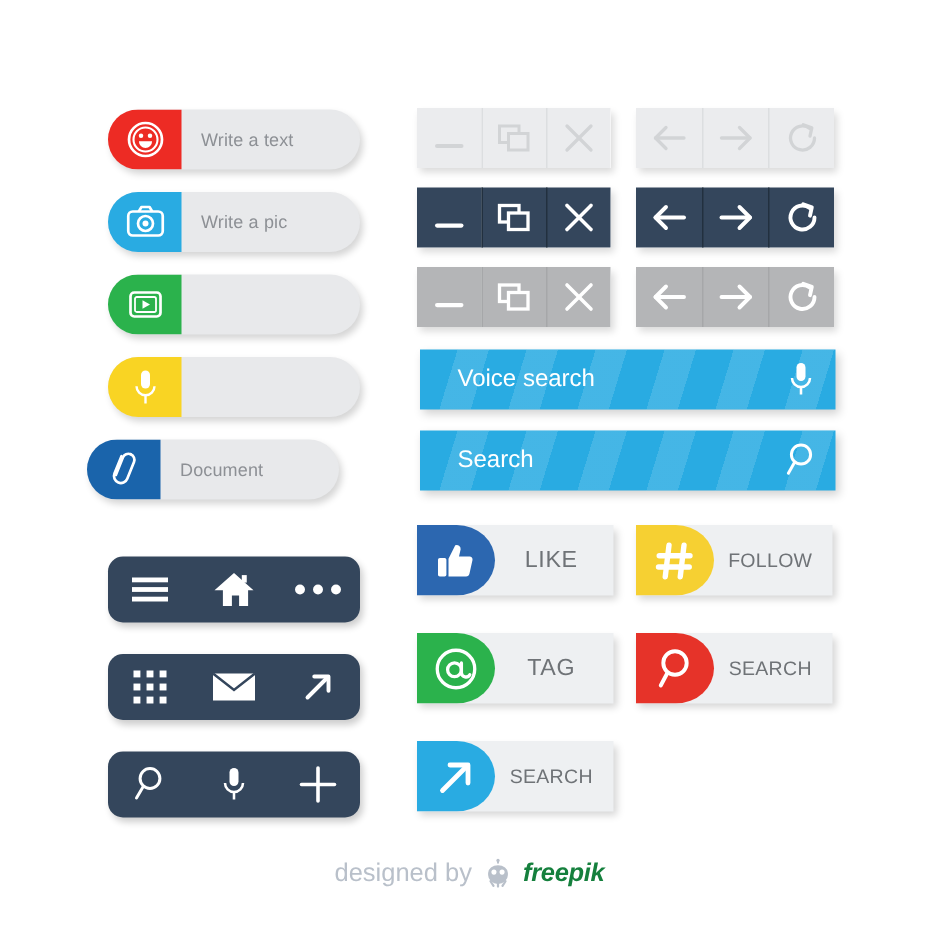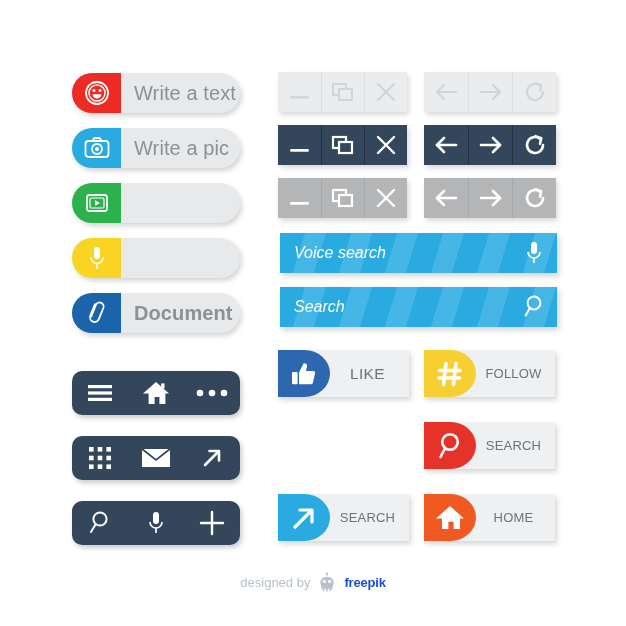--- a/index.html
+++ b/index.html
@@ -29,21 +29,21 @@
     height: 40px;
     flex: 0 0 49px;
     display: flex;
     align-items: center;
     justify-content: center;
   }
   .pill-icon svg { display: block; }
   .pill-label {
     flex: 1;
     color: #8d9095;
-    font-size: 20px;
+    font-size: 12px;
     letter-spacing: 0.1px;
     padding-left: 13px;
     white-space: nowrap;
   }
 
   
   .darkbar {
     position: absolute;
     width: 168px;
     height: 44px;
@@ -102,24 +102,23 @@
       rgba(255,255,255,0) 24px,
       rgba(255,255,255,0.13) 24px,
       rgba(255,255,255,0.13) 44px
     );
     pointer-events: none;
   }
   .searchbar .sb-label {
     position: relative;
     color: #ffffff;
     font-size: 16px;
-    padding-left: 14px;
+    padding-left: 25px;
     flex: 1;
     white-space: nowrap;
-    font-style: italic;
   }
   .searchbar .sb-ico {
     position: relative;
     width: 46px;
     display: flex;
     align-items: center;
     justify-content: center;
   }
 
   
@@ -158,23 +157,23 @@
   
   .footer {
     position: absolute;
     left: 0; right: 0;
     top: 572px;
     display: flex;
     align-items: center;
     justify-content: center;
     gap: 7px;
     color: #b9c0ca;
-    font-size: 13px;
-  }
-  .footer .fp-brand { font-weight: bold; color: #1d4ed8; letter-spacing: -0.2px; }
+    font-size: 17px;
+  }
+  .footer .fp-brand { font-weight: bold; color: #15803d; letter-spacing: -0.2px; font-style: italic; }
   .footer .fp-logo { display: flex; align-items: center; }
 </style>
 </head>
 <body>
 
 <div class="stage">
 
   <div class="pill" style="left:72px; top:73px;">
     <span class="pill-icon" style="background:#ed2b24;">
       <svg width="26" height="26" viewBox="0 0 26 26">
@@ -213,21 +212,21 @@
   <div class="pill" style="left:72px; top:238px;">
     <span class="pill-icon" style="background:#f9d423;">
       <svg width="22" height="27" viewBox="0 0 22 27">
         <rect x="8" y="2" width="6" height="12" rx="3" fill="#fff"></rect>
         <path d="M5 12.5 a6 6 0 0 0 12 0" fill="none" stroke="#fff" stroke-width="1.6"></path>
         <line x1="11" y1="18.5" x2="11" y2="24" stroke="#fff" stroke-width="1.6"></line>
       </svg>
     </span>
   </div>
 
-  <div class="pill" style="left:72px; top:293px;font-weight:bold;">
+  <div class="pill" style="left:58px; top:293px;">
     <span class="pill-icon" style="background:#1a64ab;">
       <svg width="24" height="28" viewBox="0 0 24 28">
         <g transform="rotate(22 12 14)">
           <path d="M12 3 a4 4 0 0 1 4 4 v12 a4.6 4.6 0 0 1 -9.2 0 v-12.5" fill="none" stroke="#fff" stroke-width="1.8" stroke-linecap="round"></path>
           <path d="M12 3 a4 4 0 0 0 -4 4 v12.5" fill="none" stroke="#fff" stroke-width="1.8" stroke-linecap="round"></path>
         </g>
       </svg>
     </span>
     <span class="pill-label">Document</span>
   </div>
@@ -470,20 +469,30 @@
           <line x1="10" y1="3.5" x2="7.5" y2="24.5"></line>
           <line x1="20" y1="3.5" x2="17.5" y2="24.5"></line>
           <line x1="3.5" y1="10.5" x2="24" y2="10.5"></line>
           <line x1="3" y1="18" x2="23.5" y2="18"></line>
         </g>
       </svg>
     </span>
     <span class="s-label small">FOLLOW</span>
   </div>
 
+  <div class="social" style="left:278px; top:422px;">
+    <span class="s-ico" style="background:#2bb24c;">
+      <svg width="30" height="30" viewBox="0 0 30 30">
+        <circle cx="15" cy="15" r="12.5" fill="none" stroke="#fff" stroke-width="2.2"></circle>
+        <circle cx="14" cy="15.5" r="4.6" fill="none" stroke="#fff" stroke-width="2.2"></circle>
+        <path d="M18.6 11 v6.6 a3 3 0 0 0 5.6 1.2" fill="none" stroke="#fff" stroke-width="2.2" stroke-linecap="round"></path>
+      </svg>
+    </span>
+    <span class="s-label">TAG</span>
+  </div>
 
   <div class="social" style="left:424px; top:422px;">
     <span class="s-ico" style="background:#e63329;">
       <svg width="26" height="30" viewBox="0 0 26 30">
         <circle cx="13" cy="11" r="7.8" fill="none" stroke="#fff" stroke-width="2.6"></circle>
         <line x1="8" y1="17.5" x2="3.5" y2="26" stroke="#fff" stroke-width="2.6" stroke-linecap="round"></line>
       </svg>
     </span>
     <span class="s-label small">SEARCH</span>
   </div>
@@ -491,28 +500,20 @@
   <div class="social" style="left:278px; top:494px;">
     <span class="s-ico" style="background:#29abe2;">
       <svg width="28" height="28" viewBox="0 0 28 28">
         <path d="M5 23 L21 7" stroke="#fff" stroke-width="3.2" stroke-linecap="round"></path>
         <path d="M10 6 H22 V18" fill="none" stroke="#fff" stroke-width="3.2" stroke-linecap="round" stroke-linejoin="round"></path>
       </svg>
     </span>
     <span class="s-label small">SEARCH</span>
   </div>
 
-  <div class="social" style="left:424px; top:494px;">
-    <span class="s-ico" style="background:#f05a22;">
-      <svg width="30" height="28" viewBox="0 0 30 28">
-        <path d="M15 2 L29 14.5 h-4 V25 h-6.4 v-7.2 h-5.2 V25 H7 V14.5 H1 Z" fill="#fff"></path>
-      </svg>
-    </span>
-    <span class="s-label small">HOME</span>
-  </div>
 
   <div class="footer">
     <span>designed by</span>
     <span class="fp-logo">
       <svg width="20" height="20" viewBox="0 0 20 20">
         <path d="M10 1.3 L10 3.2" stroke="#b9c0ca" stroke-width="1.3" stroke-linecap="round"></path>
         <circle cx="10" cy="1.6" r="1.1" fill="#b9c0ca"></circle>
         <path d="M3.4 10 a6.6 5.2 0 0 1 13.2 0 v1.3 a6.6 6 0 0 1 -13.2 0 Z" fill="#b9c0ca"></path>
         <circle cx="7.3" cy="9.4" r="1.7" fill="#ffffff"></circle>
         <circle cx="12.7" cy="9.4" r="1.7" fill="#ffffff"></circle>

